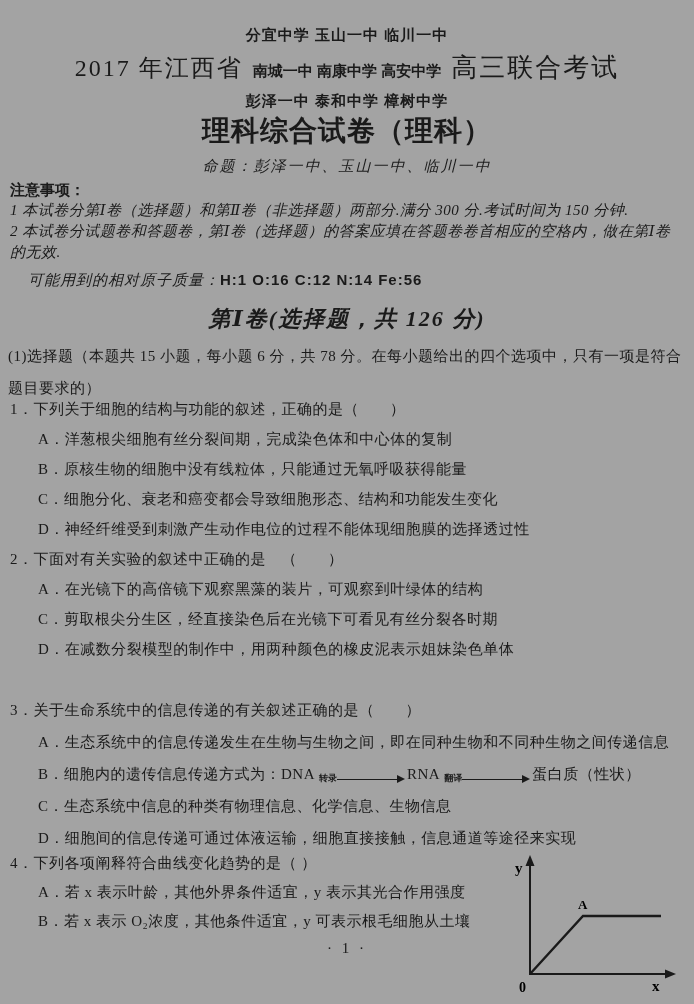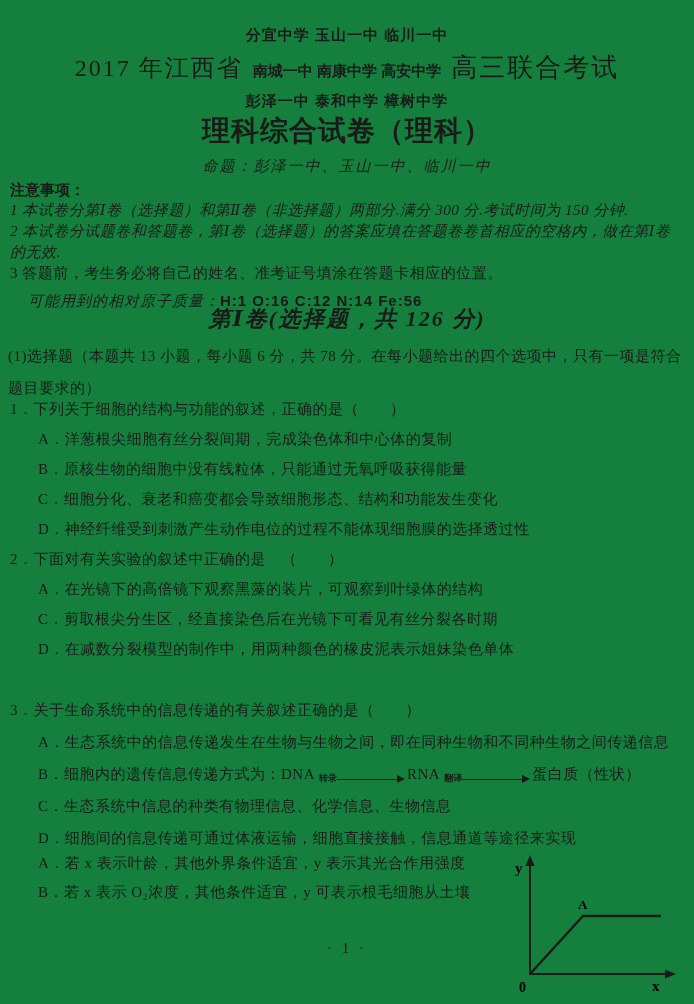--- a/index.html
+++ b/index.html
@@ -1,21 +1,21 @@
 <!DOCTYPE html>
 <html><head>
 <meta charset="utf-8">
 <style>
   html, body { margin: 0; padding: 0; background: #e8e8e8; }
   .page {
     position: relative;
     width: 694px;
     height: 1004px;
     margin: 0 auto;
-    background: #15803d;
+    background: #a3a3a3;
     color: #1a1a1a;
     font-family: "Liberation Serif", "DejaVu Serif", serif;
     font-size: 15px;
     overflow: hidden;
   }
   .abs { position: absolute; left: 10px; right: 10px; }
   .ctr { text-align: center; }
 
   
   .h-line1 { top: 26px; font-family: "Liberation Sans", "DejaVu Sans", sans-serif; font-weight: bold; font-size: 15px; letter-spacing: 1px; }
@@ -77,28 +77,27 @@
     <span class="big2">高三联合考试</span>
   </div>
   <div class="abs ctr h-line3">彭泽一中 泰和中学 樟树中学</div>
   <div class="abs ctr h-title">理科综合试卷（理科）</div>
   <div class="abs ctr h-setter">命题：彭泽一中、玉山一中、临川一中</div>
 
   <div class="abs notice">
     <div class="nt-head">注意事项：</div>
     <div class="kai">1 本试卷分第Ⅰ卷（选择题）和第Ⅱ卷（非选择题）两部分.满分 300 分.考试时间为 150 分钟.</div>
     <div class="kai">2 本试卷分试题卷和答题卷，第Ⅰ卷（选择题）的答案应填在答题卷卷首相应的空格内，做在第Ⅰ卷的无效.</div>
-    <div class="nt3">3 答题前，考生务必将自己的姓名、准考证号填涂在答题卡相应的位置。</div>
     <div class="atomic">
       <span class="lbl">可能用到的相对原子质量：</span><span class="val">H:1 O:16 C:12 N:14 Fe:56</span>
     </div>
   </div>
 
   <div class="abs ctr sec-title">第Ⅰ卷(选择题，共 126 分)</div>
-  <div class="abs sec-intro">(1)选择题（本题共 13 小题，每小题 6 分，共 78 分。在每小题给出的四个选项中，只有一项是符合题目要求的）</div>
+  <div class="abs sec-intro">(1)选择题（本题共 15 小题，每小题 6 分，共 78 分。在每小题给出的四个选项中，只有一项是符合题目要求的）</div>
 
   <div class="abs question q1">
     <div><span>1．</span><span>下列关于细胞的结构与功能的叙述，正确的是（　　）</span></div>
     <div class="opt">A．洋葱根尖细胞有丝分裂间期，完成染色体和中心体的复制</div>
     <div class="opt">B．原核生物的细胞中没有线粒体，只能通过无氧呼吸获得能量</div>
     <div class="opt">C．细胞分化、衰老和癌变都会导致细胞形态、结构和功能发生变化</div>
     <div class="opt">D．神经纤维受到刺激产生动作电位的过程不能体现细胞膜的选择透过性</div>
   </div>
 
   <div class="abs question q2">
@@ -118,20 +117,21 @@
         </span><span>RNA</span><span class="dna-arrow">
           <span class="alabel">翻译</span>
           <span class="shaft"></span>
         </span><span class="q3b-suffix">蛋白质（性状）</span>
     </div>
     <div class="opt">C．生态系统中信息的种类有物理信息、化学信息、生物信息</div>
     <div class="opt">D．细胞间的信息传递可通过体液运输，细胞直接接触，信息通道等途径来实现</div>
   </div>
 
   <div class="abs question q4">
+    <div><span>4．</span><span>下列各项阐释符合曲线变化趋势的是（ ）</span></div>
     <div class="opt">A．若 x 表示叶龄，其他外界条件适宜，y 表示其光合作用强度</div>
     <div class="opt">B．若 x 表示 O₂浓度，其他条件适宜，y 可表示根毛细胞从土壤</div>
   </div>
 
   <div class="figure">
     <svg width="185" height="150" viewBox="0 0 185 150">
 
       <line x1="25" y1="12" x2="25" y2="123" stroke="#1a1a1a" stroke-width="2"></line>
       <polygon points="25,3 20.5,14 29.5,14" fill="#1a1a1a"></polygon>
 

